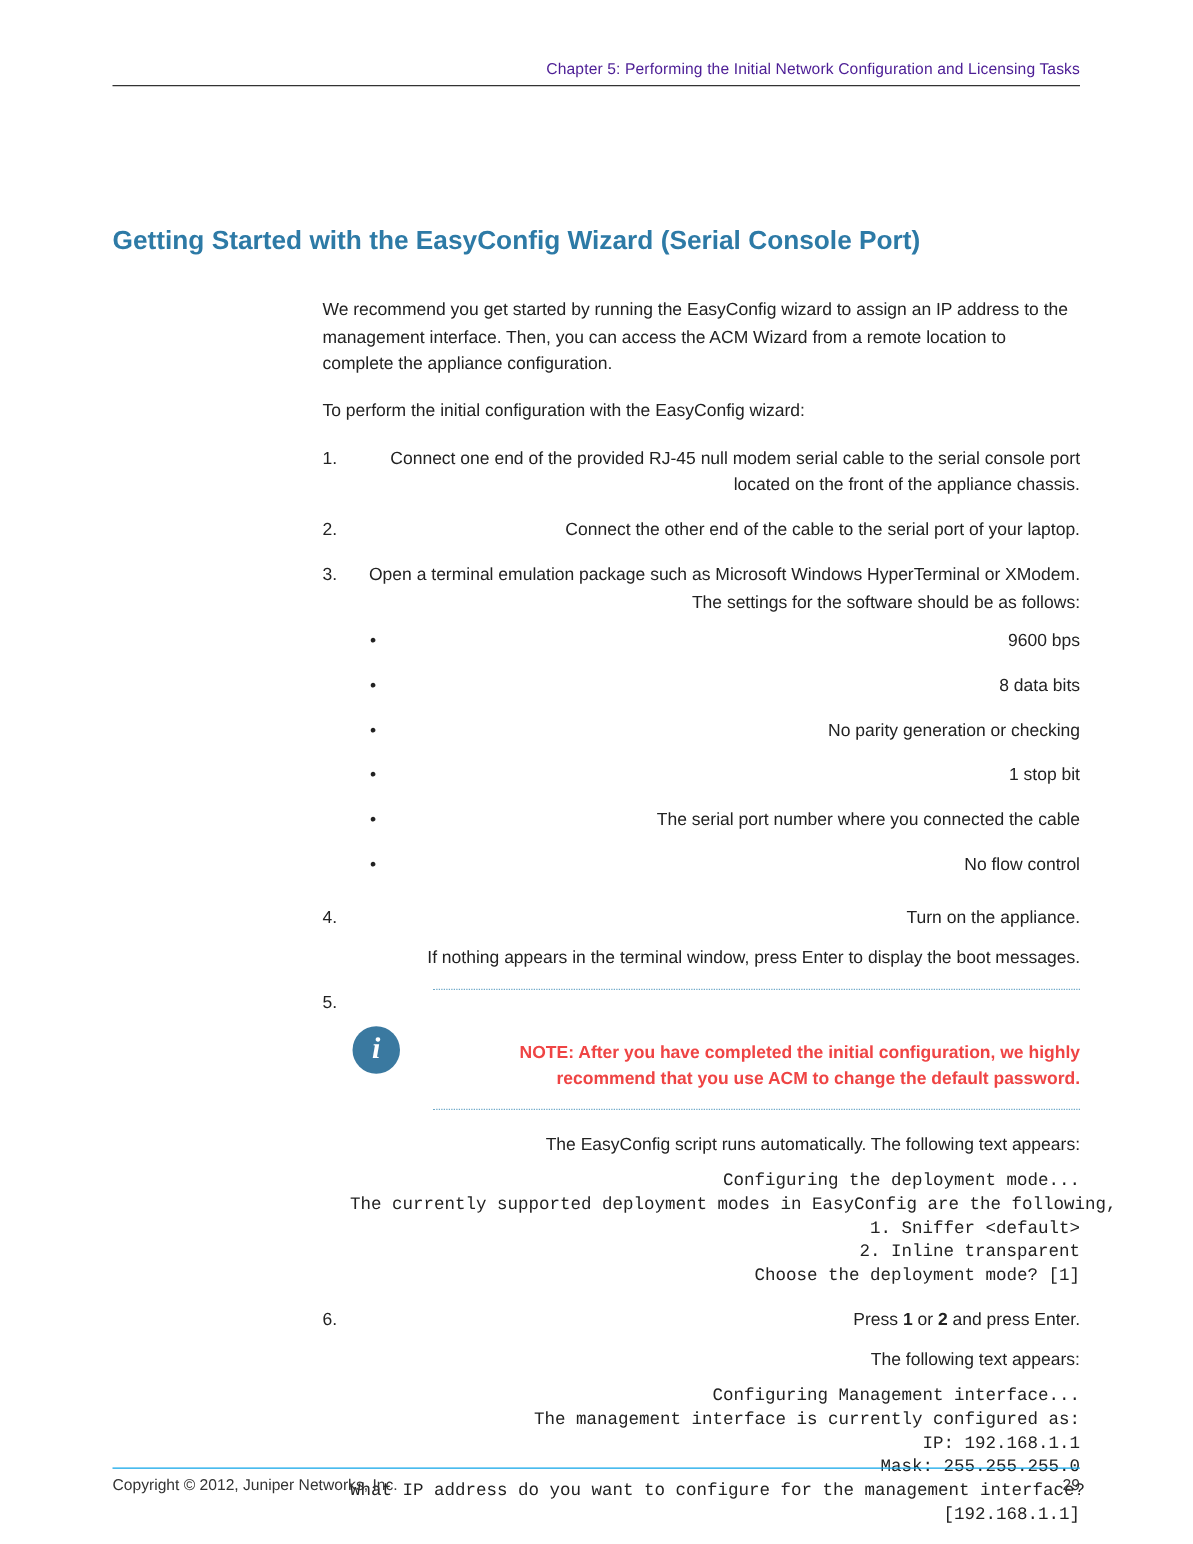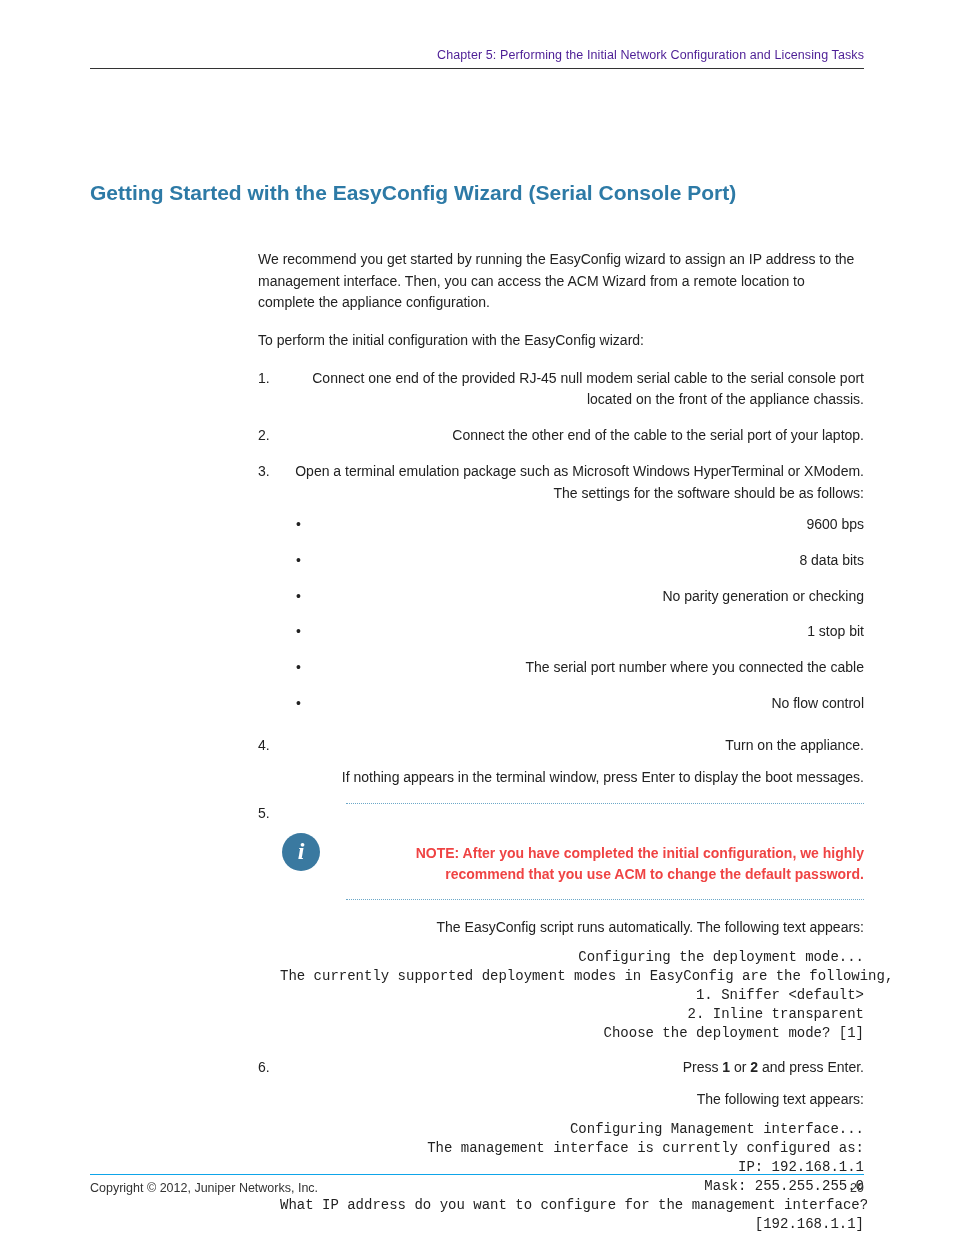--- a/index.html
+++ b/index.html
@@ -22,21 +22,21 @@
     color: #4c1d95;
     padding-bottom: 6px;
     border-bottom: 1px solid #333;
     letter-spacing: 0.1px;
   }
   .section-title {
     color: #2d7aa6;
     font-size: 21px;
     font-weight: 600;
     margin-top: 112px;
-    margin-bottom: 44px;
+    margin-bottom: 32px;
   }
   .content {
     margin-left: 168px;
     font-size: 14px;
     line-height: 1.55;
     color: #222;
   }
   .content p {
     margin: 0 0 16px 0;
   }

